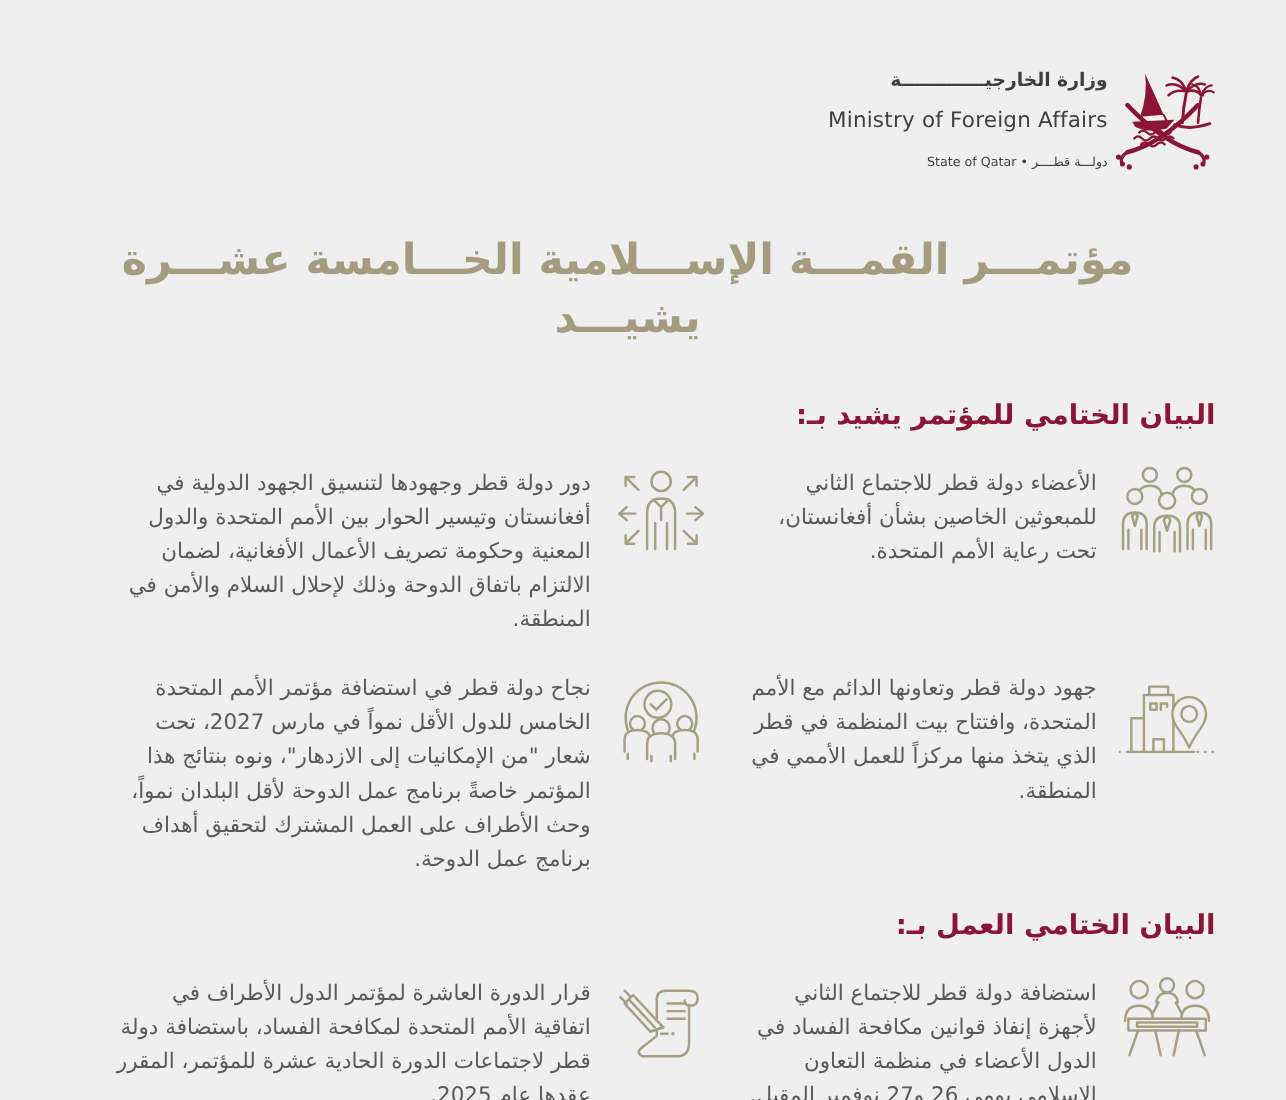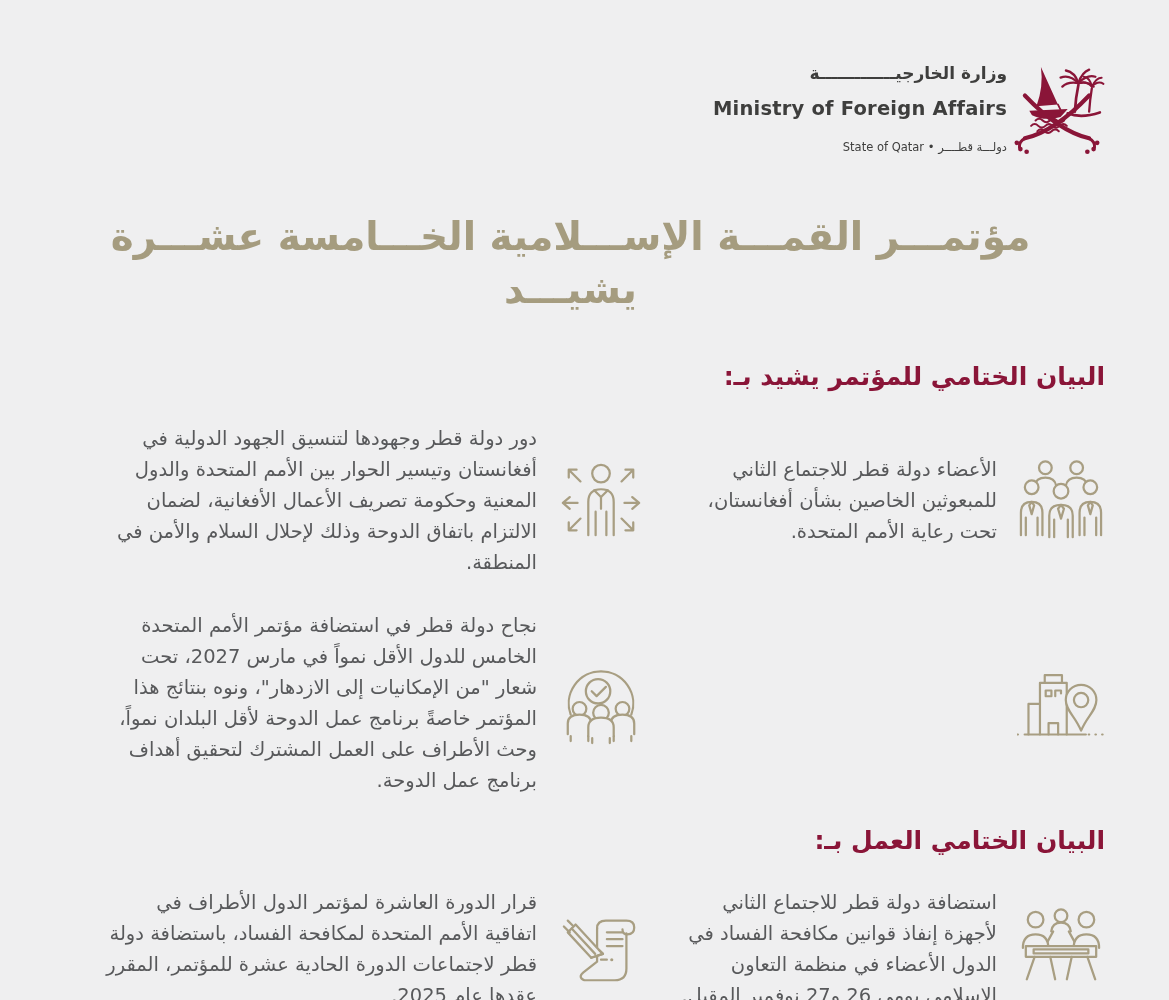--- a/index.html
+++ b/index.html
@@ -10,21 +10,21 @@
     overflow:hidden;
     position:relative;
   }
   
   .logo-block{
     display:flex;justify-content:flex-end;align-items:center;
     padding:60px 62px 0 0;
   }
   .logo-text{text-align:right;color:#3E3E3D;}
   .logo-ar{font-size:17px;font-weight:600;direction:rtl;}
-  .logo-en{font-size:19.5px;font-weight:700;margin-top:14px;letter-spacing:.2px;}
+  .logo-en{font-size:19.5px;font-weight:400;margin-top:14px;letter-spacing:.2px;}
   .logo-sub{font-size:11.5px;margin-top:20px;direction:ltr;color:#3E3E3D;}
   .emblem{width:100px;height:96px;}
   
   .main-title{
     direction:rtl;text-align:center;
     color:#A59C7F;font-size:39px;font-weight:700;line-height:1.36;
     margin:54px 88px 0 60px;
   }
   
   .section-heading{
@@ -32,21 +32,21 @@
     color:#8A1538;font-size:25px;font-weight:700;
     margin:46px 64px 0 16px;
   }
   .section-heading.second{margin-top:30px;}
   .items-grid{
     direction:rtl;
     display:grid;grid-template-columns:425px 545px;
     column-gap:35px;row-gap:30px;
     margin:30px 64px 0 100px;
   }
-  .item{display:flex;gap:20px;align-items:center;}
+  .item{display:flex;gap:20px;align-items:flex-start;}
   .item-icon{flex:0 0 auto;width:88px;display:flex;justify-content:center;}
   .item-text{
     color:#58595B;font-size:19.5px;line-height:31px;
     text-align:right;padding-top:2px;
   }
   
   .ic{stroke:#A89E82;fill:none;stroke-width:2.3;stroke-linecap:round;stroke-linejoin:round;}
   .ic-fill{fill:#EFEFF0;stroke:#A89E82;stroke-width:2.3;stroke-linecap:round;stroke-linejoin:round;}
   .ic-dot{fill:#A89E82;stroke:none;}
   .mr{fill:#8A1538;}
@@ -162,20 +162,21 @@
         <path class="ic" d="M12 78 V46 H24"></path>
         <path class="ic" d="M24 78 V24 H52 V78"></path>
         <path class="ic" d="M29 24 V16 H47 V24"></path>
         <rect class="ic" x="30" y="32" width="6" height="6"></rect>
         <path class="ic" d="M40 38 v-6 h6 v3"></path>
         <path class="ic" d="M33 78 V66 H43 V78"></path>
         <path class="ic-fill" d="M67 26 C58 26 51 33 51 42 C51 53 61 59 67 74 C73 59 83 53 83 42 C83 33 76 26 67 26 Z"></path>
         <circle class="ic" cx="67" cy="42" r="7.5"></circle>
       </svg>
     </div>
+    <div class="item-text">جهود دولة قطر وتعاونها الدائم مع الأمم المتحدة، وافتتاح بيت المنظمة في قطر الذي يتخذ منها مركزاً للعمل الأممي في المنطقة.</div>
   </div>
 
   <div class="item">
     <div class="item-icon">
       <svg width="86" height="86" viewBox="0 0 88 88">
         <path class="ic" d="M13 57 A33 33 0 1 1 75 57"></path>
         <circle class="ic-fill" cx="41" cy="33" r="12.5"></circle>
         <path class="ic" d="M34.5 33 l5 5 9.5 -9.5"></path>
         <circle class="ic-fill" cx="22" cy="51" r="7"></circle>
         <path class="ic-fill" d="M10 77 V66 Q10 57 22 57 Q34 57 34 66 V77"></path>

